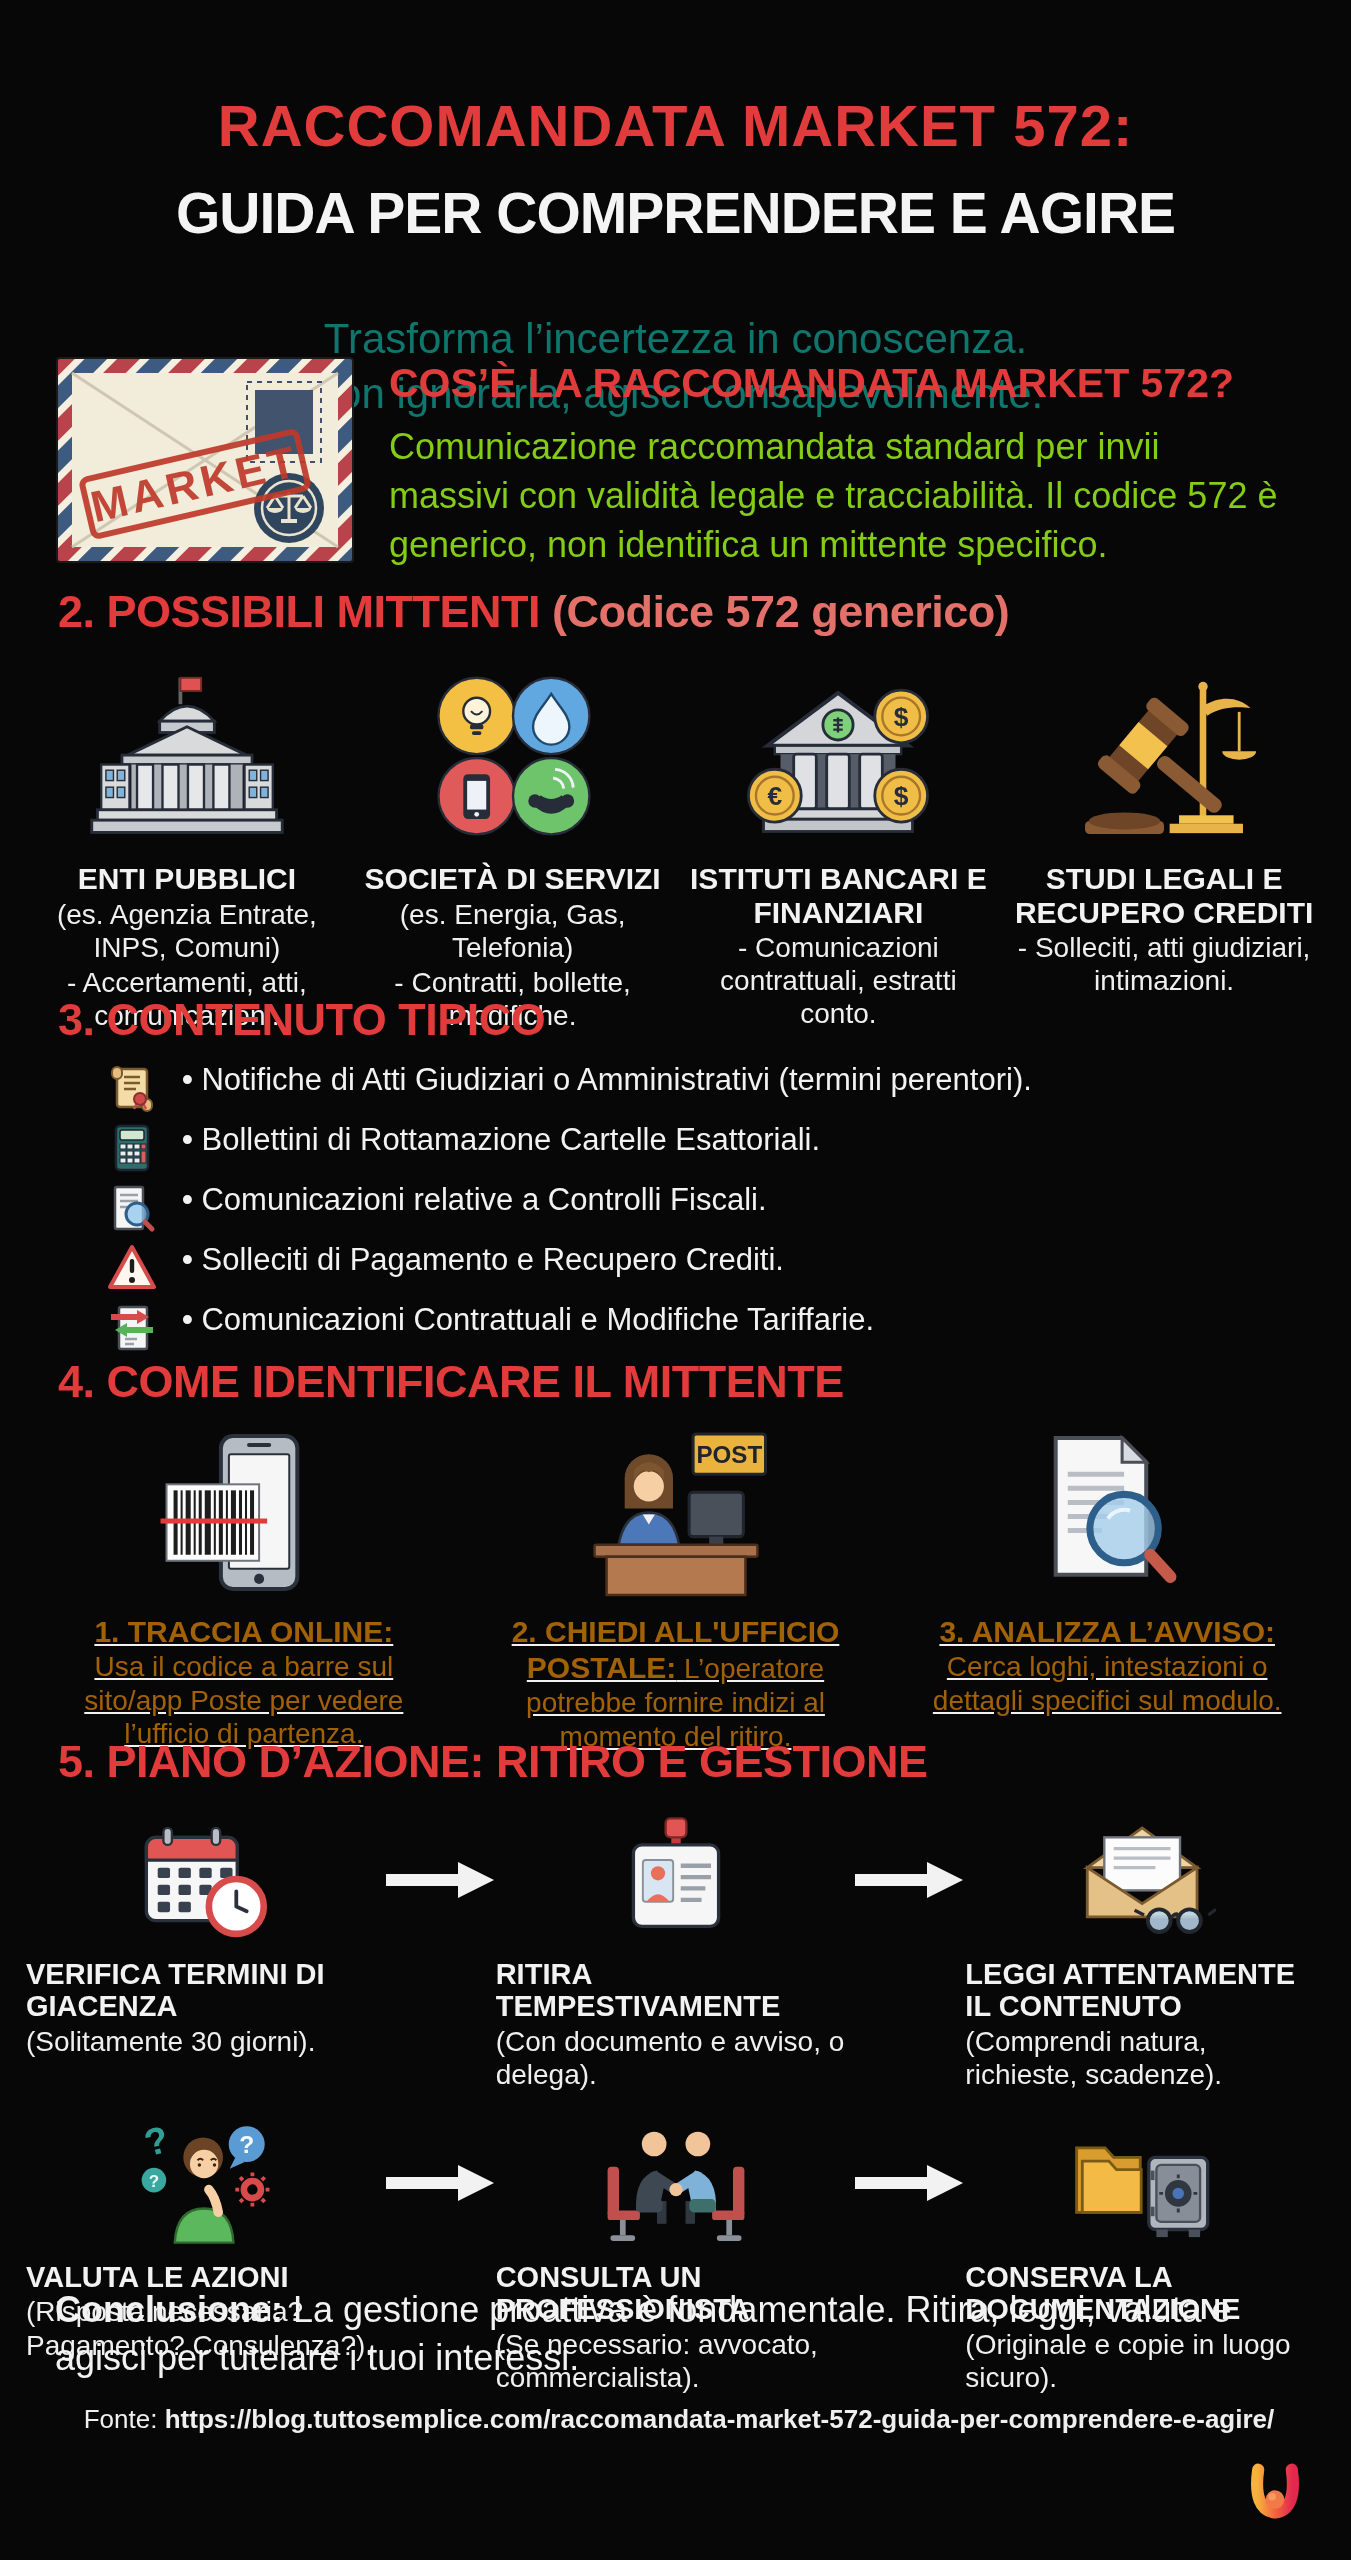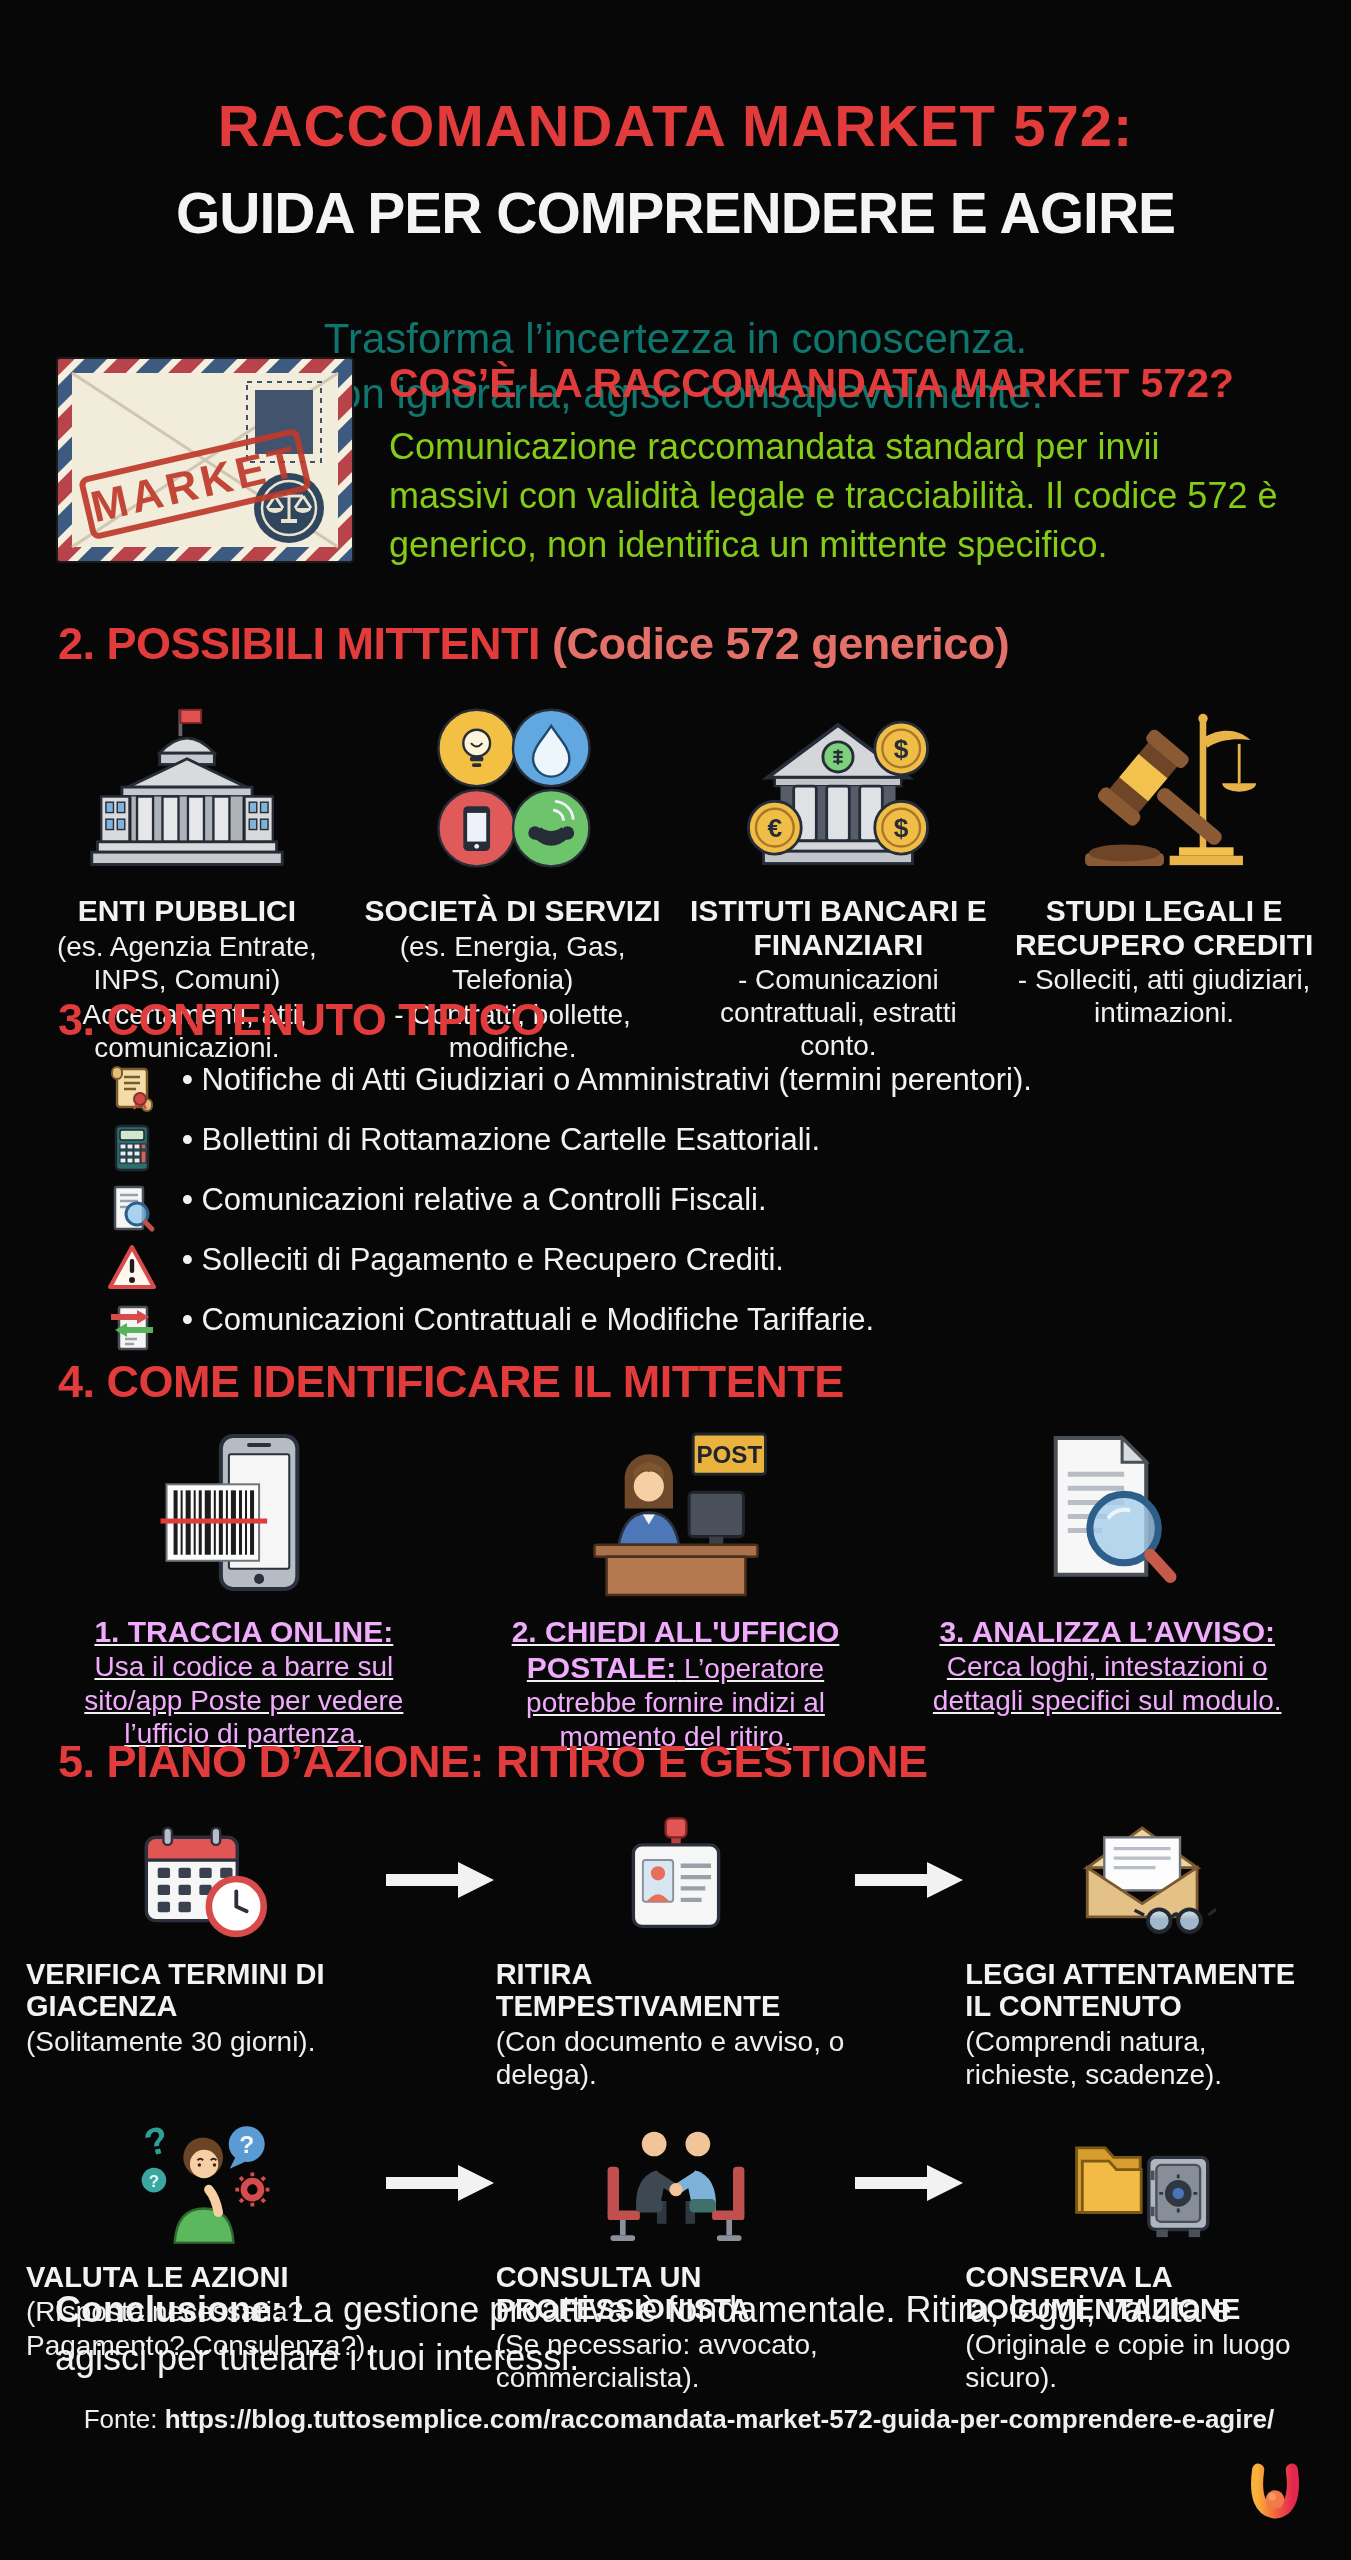--- a/index.html
+++ b/index.html
@@ -11,39 +11,39 @@
   .title2{top:180px;font-size:57px;font-weight:800;color:#f4f4f4;letter-spacing:-1px;}
   .subtitle{top:312px;font-size:42px;line-height:1.3;color:#0f766e;}
   .sec-h{font-size:45px;font-weight:800;color:#e23b3b;margin:0 0 0 58px;letter-spacing:-0.5px;}
   .sec-h .light{color:#e4706a;}
   
   .sec1{top:356px;display:flex;padding:0 30px 0 55px;}
   .sec1-text{margin-left:34px;padding-top:4px;}
   .sec1-text h2{font-size:41px;font-weight:800;color:#e23b3b;margin:0 0 16px 0;}
   .sec1-text p{font-size:36px;line-height:1.36;margin:0;width:890px;color:#84cc16;}
   
-  .sec2{top:618px;}
+  .sec2{top:586px;}
   .grid4{display:flex;padding:0 24px;margin-top:26px;}
   .grid4 .col{flex:1;text-align:center;padding:0 8px;}
   .iconwrap2{height:186px;display:flex;align-items:center;justify-content:center;}
   .col-title{font-size:30px;font-weight:800;line-height:1.12;margin-top:12px;}
   .col-sub,.col-det{font-size:28px;line-height:1.18;margin-top:2px;color:#efefef;}
   
   .sec3{top:994px;}
   .blist{margin:16px 0 0 0;padding:0;list-style:none;}
   .blist li{display:flex;align-items:flex-start;margin:8px 0;padding-left:106px;}
   .blist .bicon{width:52px;height:52px;flex:0 0 52px;display:flex;align-items:center;justify-content:center;}
   .blist .btxt{font-size:31px;margin-left:24px;color:#f2f2f2;}
   .blist .btxt::before{content:"•  ";font-weight:bold;}
   
   .sec4{top:1356px;}
   .grid3{display:flex;padding:0 28px;margin-top:22px;}
   .grid3 .col{flex:1;text-align:center;padding:0 10px;text-decoration:underline;}
   .iconwrap4{height:170px;display:flex;align-items:center;justify-content:center;}
-  .grid3 p{font-size:28px;line-height:1.2;margin:14px auto 0;width:92%;color:#f0abfc;}
+  .grid3 p{font-size:28px;line-height:1.2;margin:14px auto 0;width:92%;color:#a16207;}
   .grid3 p b{font-size:30px;}
   
   .sec5{top:1736px;}
   .prow{display:flex;padding:0 26px;margin-top:22px;align-items:flex-start;}
   .step{width:374px;text-align:left;}
   .iconwrap5{height:138px;display:flex;align-items:center;justify-content:center;}
   .step-title{font-size:29px;font-weight:800;line-height:1.12;margin-top:10px;}
   .step-note{font-size:28px;line-height:1.18;margin-top:2px;color:#efefef;}
   .arrowcell{flex:1;display:flex;justify-content:center;margin-top:48px;}
   

